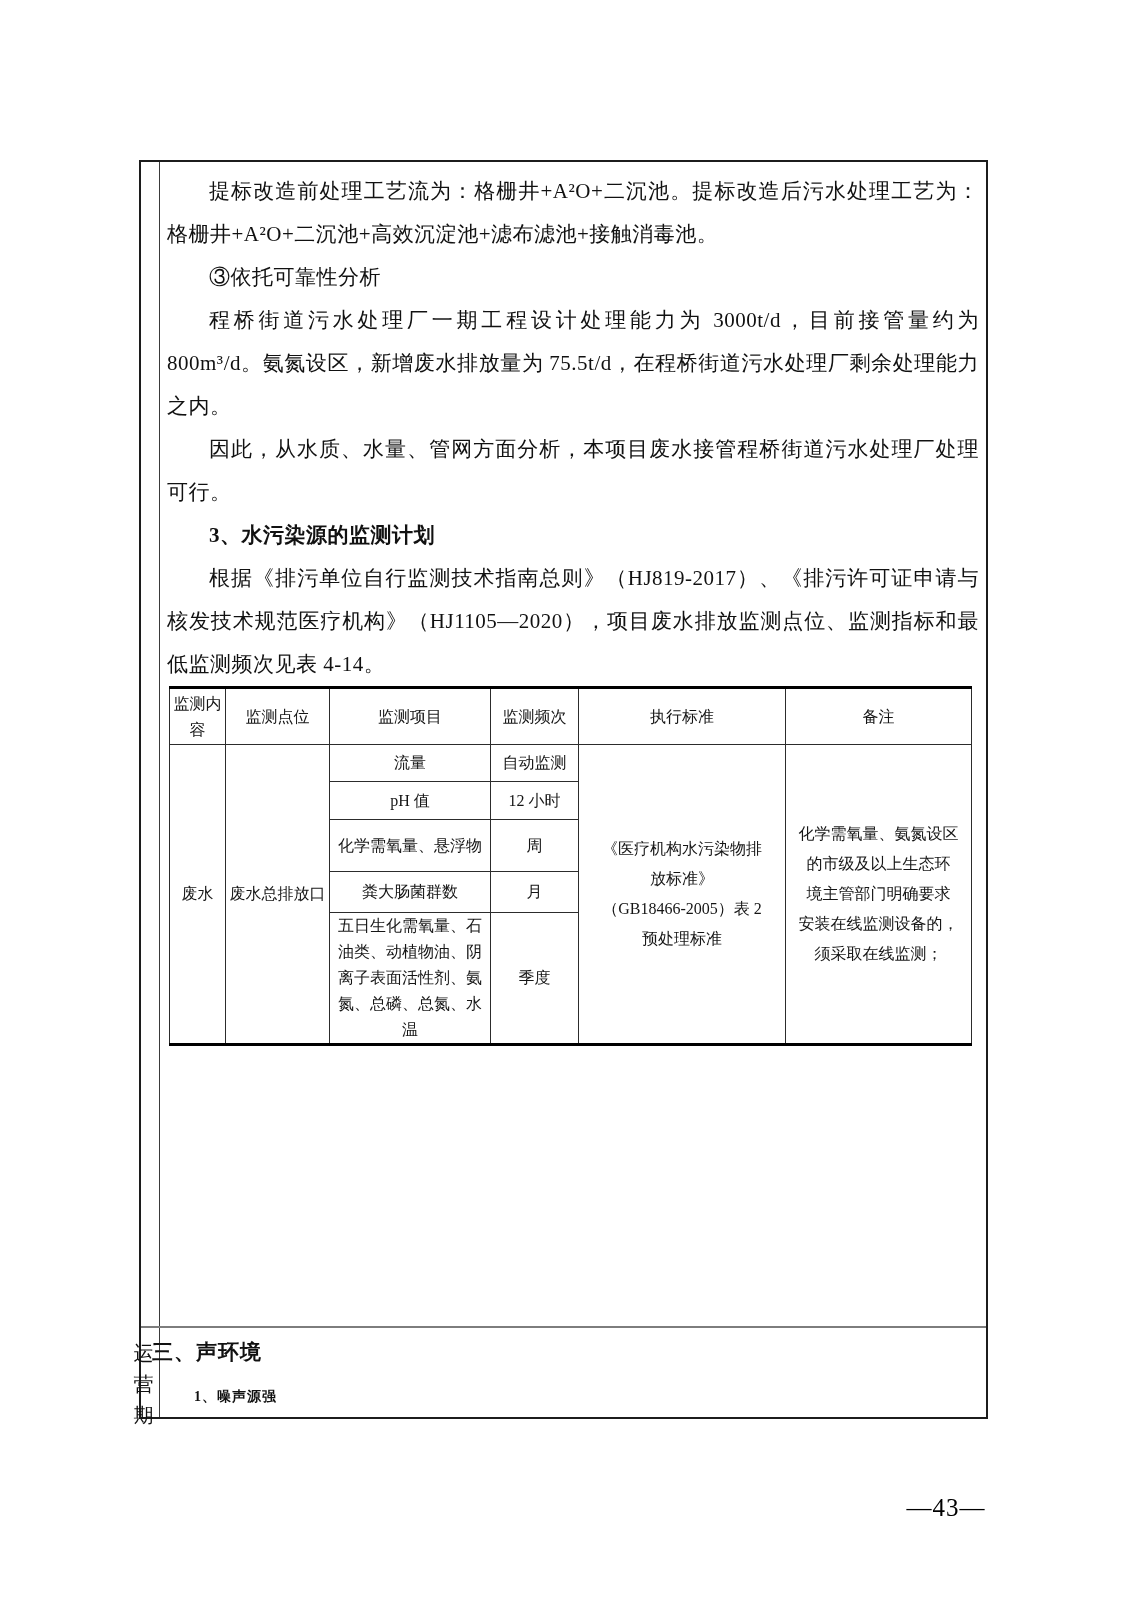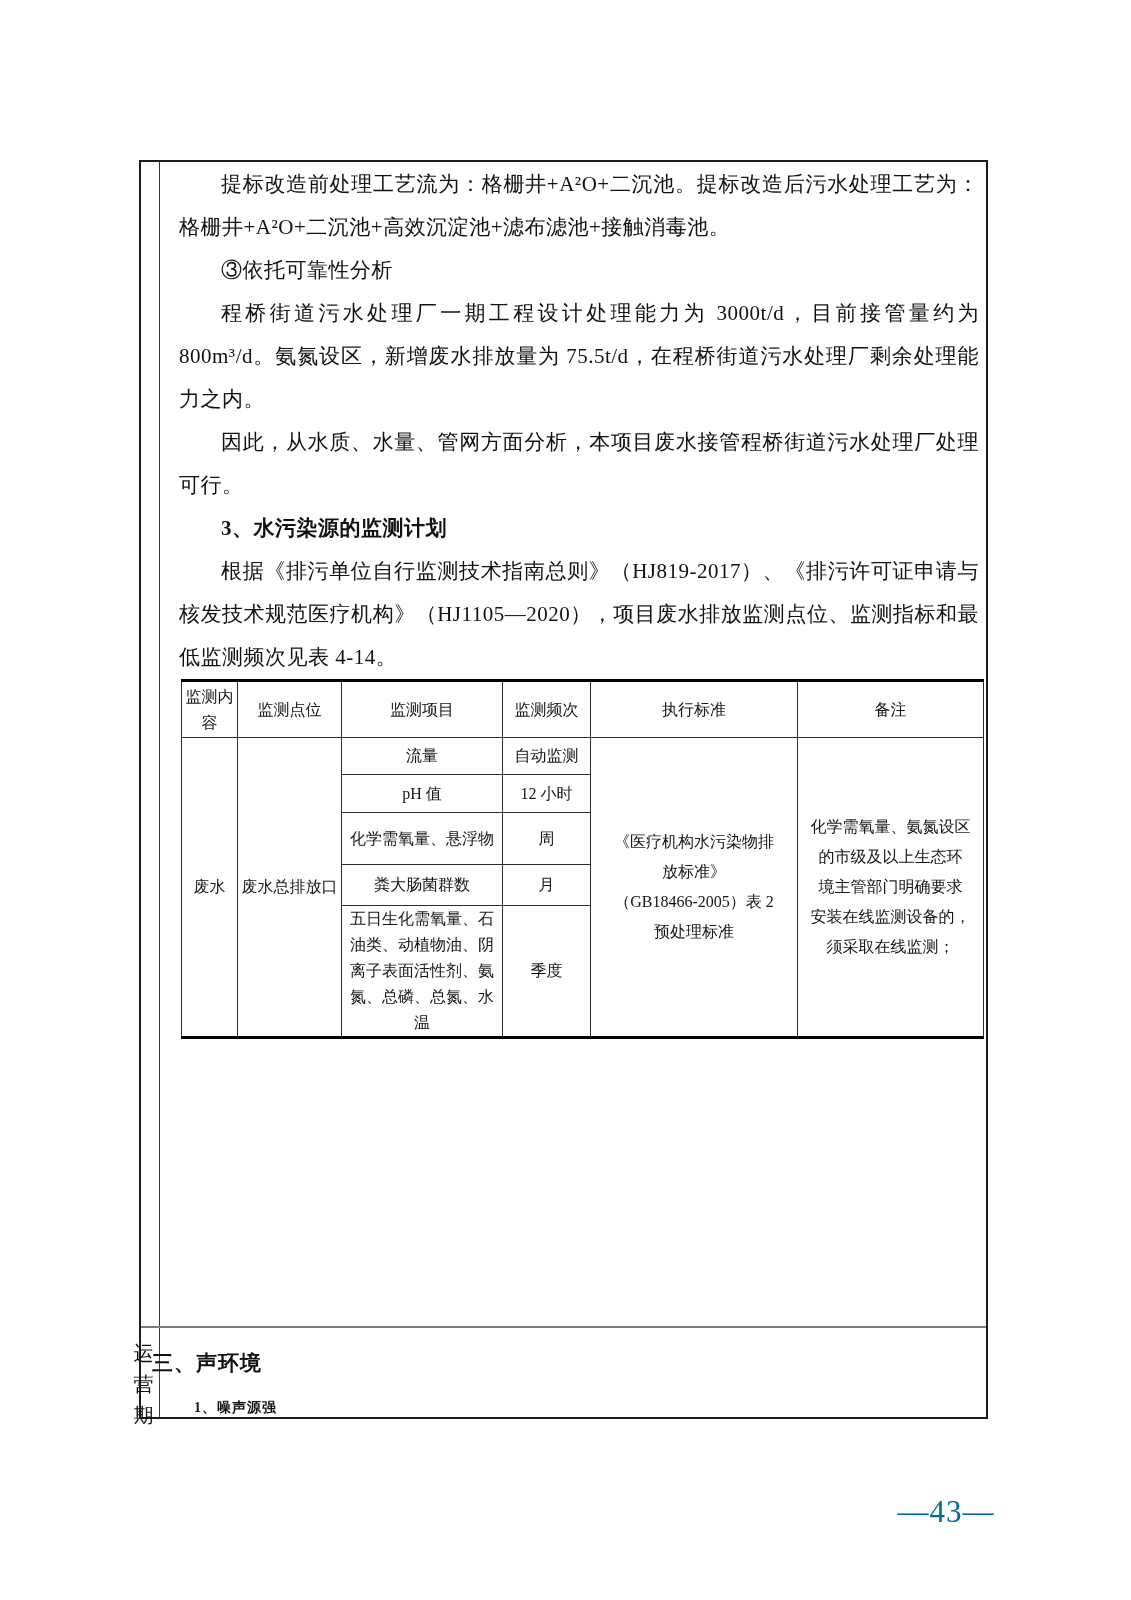--- a/index.html
+++ b/index.html
@@ -10,22 +10,22 @@
   }
   .doc-frame {
     position:absolute; left:139px; top:160px; width:849px; height:1259px;
     border:2px solid #1c1c1c; box-sizing:border-box;
   }
   .side-vline {
     position:absolute; left:18px; top:0; bottom:0; width:0;
     border-left:1.5px solid #3a3a3a;
   }
   .main-cell {
-    position:absolute; left:20px; top:1px; right:0; height:1332px;
-    padding:0 7px 0 18px; box-sizing:border-box; overflow:hidden;
+    position:absolute; left:20px; top:8px; right:0; height:1332px;
+    padding:0 7px 0 6px; box-sizing:border-box; overflow:hidden;
   }
   .body-text p {
     margin:0; font-size:21px; line-height:43px; letter-spacing:0.5px;
     text-align:justify; text-indent:42px;
   }
   .bold { font-weight:bold; }
   .table-title {
     margin:4px 0 14px 0; font-size:21px; line-height:38px;
     font-weight:bold; text-align:center; letter-spacing:0.5px;
   }
@@ -45,28 +45,28 @@
   .bottom-cell {
     position:absolute; left:0; right:0; bottom:0; height:91px;
     border-top:2px solid #7d7d7d; box-sizing:border-box;
   }
   .side-label {
     position:absolute; left:-9px; top:10px; width:23px;
     font-size:20px; line-height:31px; text-align:center;
     word-break:break-all; background:transparent;
   }
   .section-heading {
-    margin:21px 0 0 11px; font-size:21px; font-weight:bold; letter-spacing:1px;font-family:Liberation Mono, monospace;
+    margin:10px 0 0 11px; font-size:21px; font-weight:bold; letter-spacing:1px;font-family:Liberation Mono, monospace;
   }
   .sub-heading {
     margin:22px 0 0 53px; font-size:14px; font-weight:bold; letter-spacing:1px;
   }
   .page-num {
     position:absolute; left:878px; top:1494px; width:136px;
-    font-size:31px; text-align:center; color:#0369a1; letter-spacing:1px;
+    font-size:25px; text-align:center; color:#000000; letter-spacing:1px;
   }
 </style>
 </head>
 <body>
 
 <div class="page">
   <div class="doc-frame">
     <div class="side-vline"></div>
 
     <div class="main-cell">

